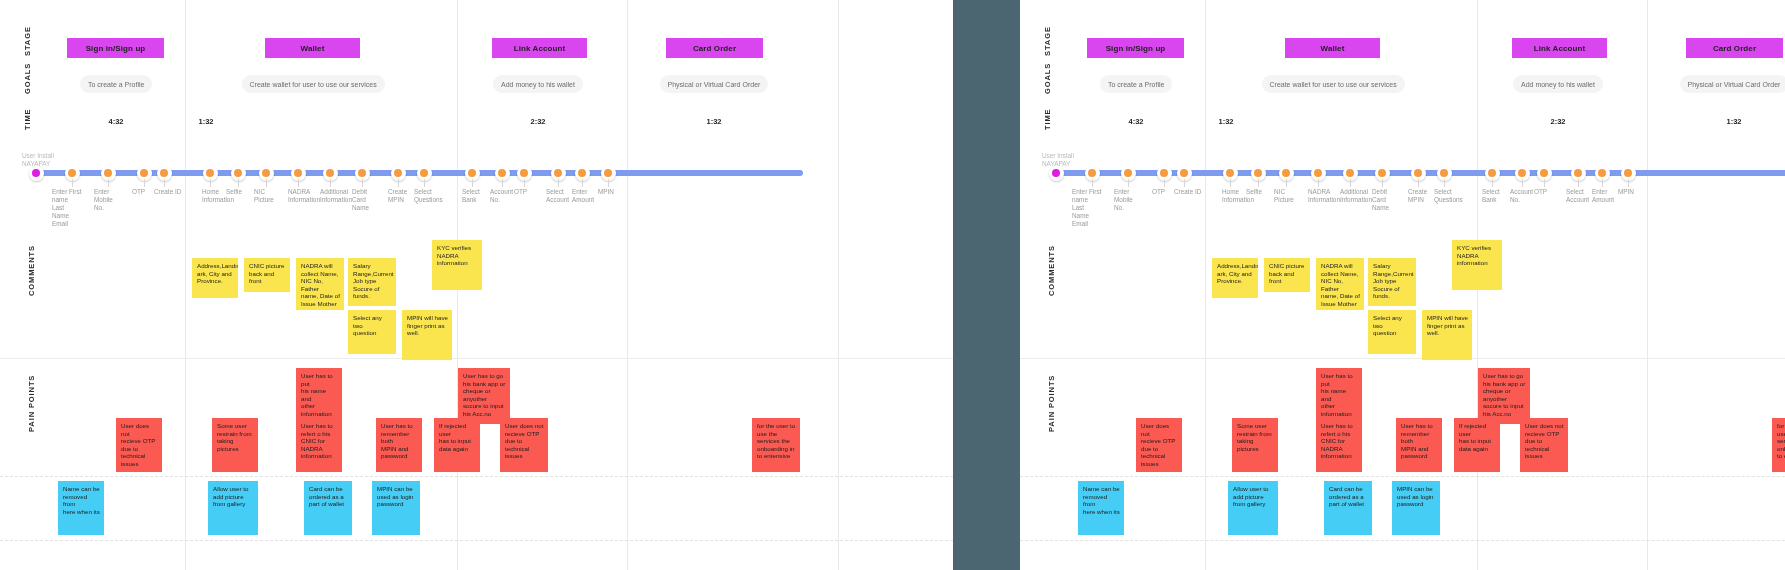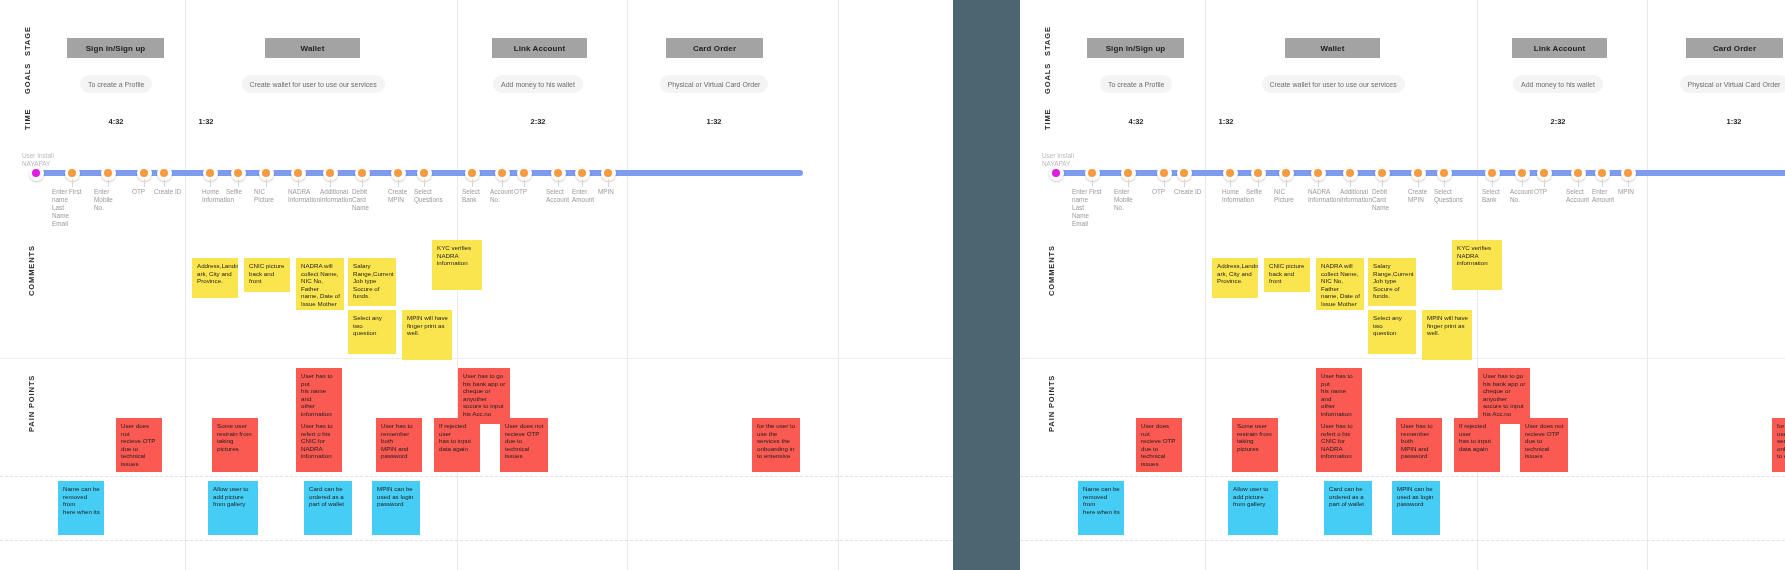--- a/index.html
+++ b/index.html
@@ -30,21 +30,21 @@
   .rowlabel{
     position:absolute;
     font-size:7.5px; font-weight:700; letter-spacing:.9px;
     color:#2b2b2b; white-space:nowrap;
     transform-origin:left top;
     transform:rotate(-90deg);
   }
 
   
   .stage-chip{
-    position:absolute; height:20px; background:#a3a3a3;
+    position:absolute; height:20px; background:#d946ef;
     display:flex; align-items:center; justify-content:center;
     font-size:8px; font-weight:700; color:#1f1f1f; letter-spacing:.1px;
   }
 
   
   .goal-pill{
     position:absolute; height:18px; background:#f4f4f4; border-radius:10px;
     display:flex; align-items:center; justify-content:center;
     font-size:7px; color:#6d6d6d; padding:0 8px; white-space:nowrap;
   }

